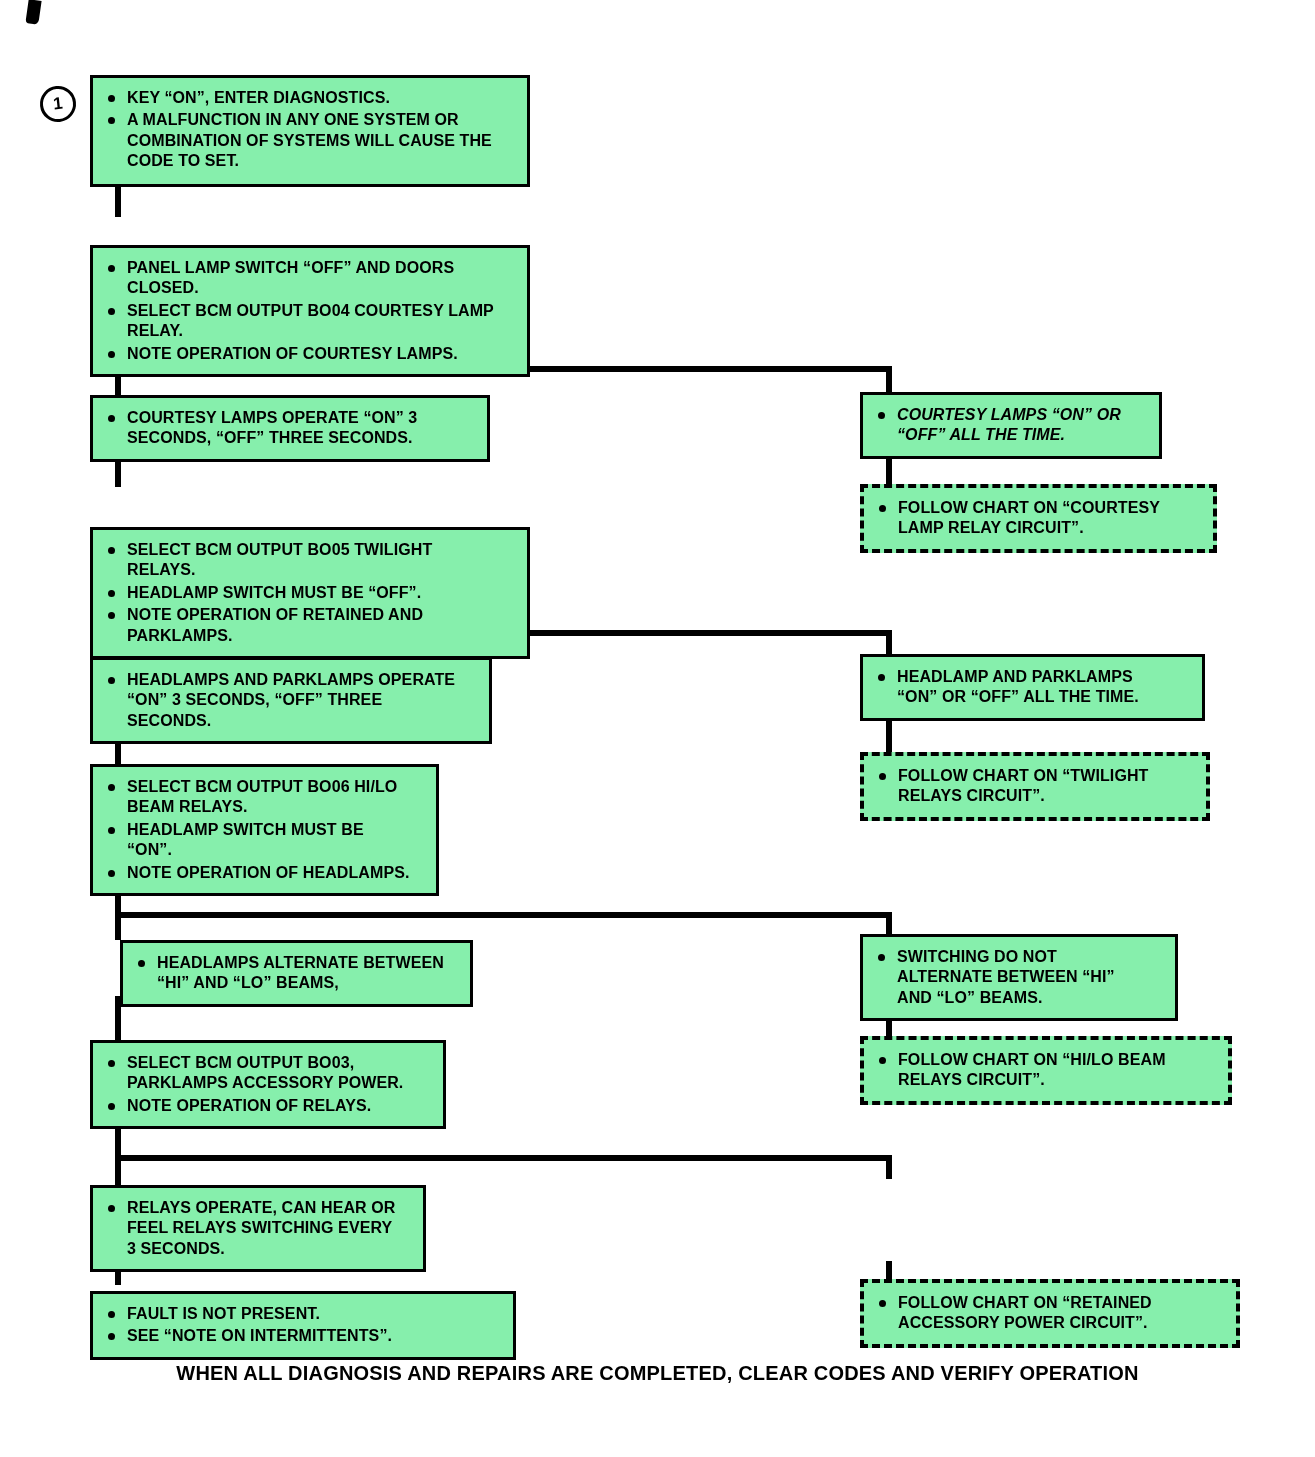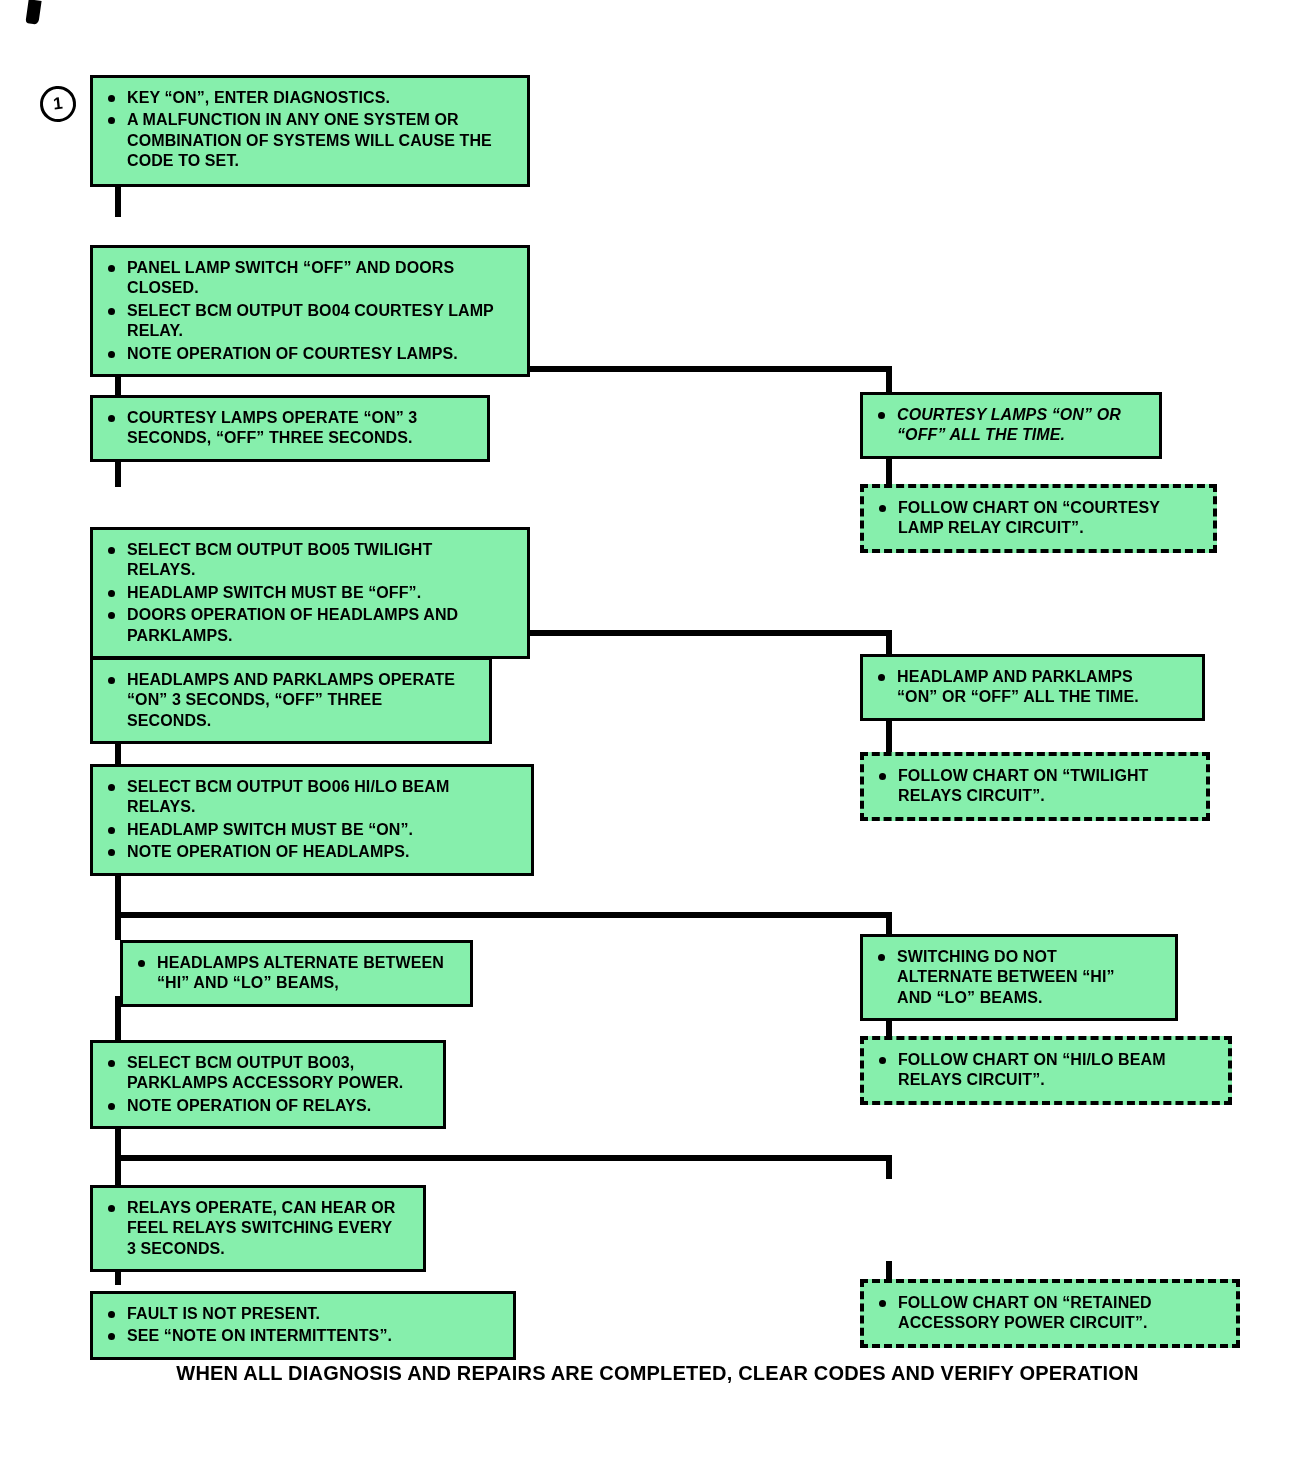--- a/index.html
+++ b/index.html
@@ -169,21 +169,21 @@
   <div class="node dashed" style="left:860px; top:484px; width:357px; min-height:62px;">
     <ul>
       <li>FOLLOW CHART ON “COURTESY LAMP RELAY CIRCUIT”.</li>
     </ul>
   </div>
 
   <div class="node" style="left:90px; top:487px; width:440px; min-height:125px;margin-top:40px;">
     <ul>
       <li>SELECT BCM OUTPUT BO05 TWILIGHT RELAYS.</li>
       <li>HEADLAMP SWITCH MUST BE “OFF”.</li>
-      <li>DOORS OPERATION OF HEADLAMPS AND PARKLAMPS.</li>
+      <li>NOTE OPERATION OF RETAINED AND PARKLAMPS.</li>
     </ul>
   </div>
 
   <div class="node" style="left:90px; top:657px; width:402px; min-height:82px;">
     <ul>
       <li>HEADLAMPS AND PARKLAMPS OPERATE “ON” 3 SECONDS, “OFF” THREE SECONDS.</li>
     </ul>
   </div>
 
   <div class="node" style="left:860px; top:654px; width:345px; min-height:60px;">
@@ -191,21 +191,21 @@
       <li>HEADLAMP AND PARKLAMPS “ON” OR “OFF” ALL THE TIME.</li>
     </ul>
   </div>
 
   <div class="node dashed" style="left:860px; top:752px; width:350px; min-height:66px;">
     <ul>
       <li>FOLLOW CHART ON “TWILIGHT RELAYS CIRCUIT”.</li>
     </ul>
   </div>
 
-  <div class="node" style="left:90px; top:764px; width:444px; min-height:102px;">
+  <div class="node" style="left:90px; top:764px; width:349px; min-height:102px;">
     <ul>
       <li>SELECT BCM OUTPUT BO06 HI/LO BEAM RELAYS.</li>
       <li>HEADLAMP SWITCH MUST BE “ON”.</li>
       <li>NOTE OPERATION OF HEADLAMPS.</li>
     </ul>
   </div>
 
   <div class="node" style="left:92px; top:940px; width:353px; min-height:56px;margin-left:28px;">
     <ul>
       <li>HEADLAMPS ALTERNATE BETWEEN “HI” AND “LO” BEAMS,</li>

